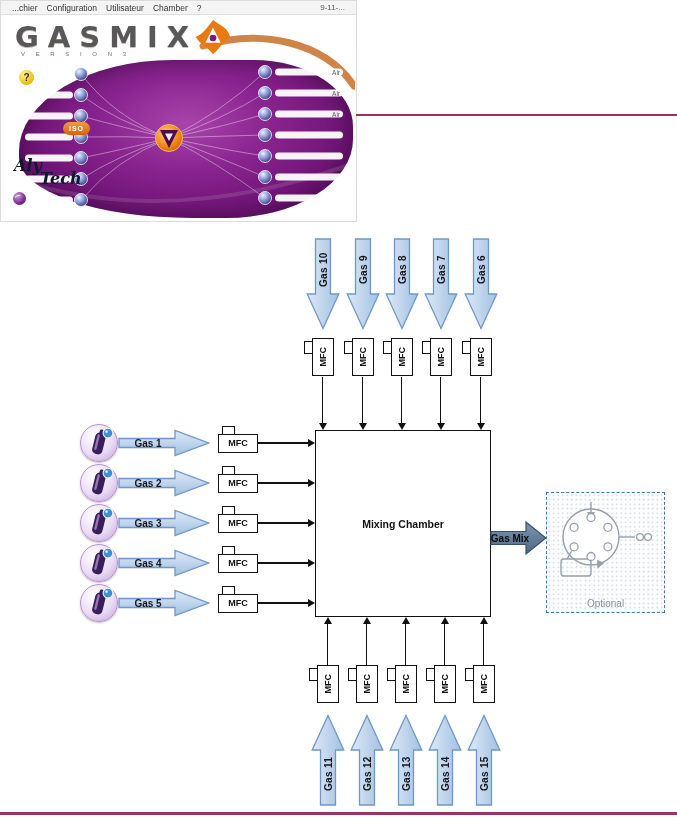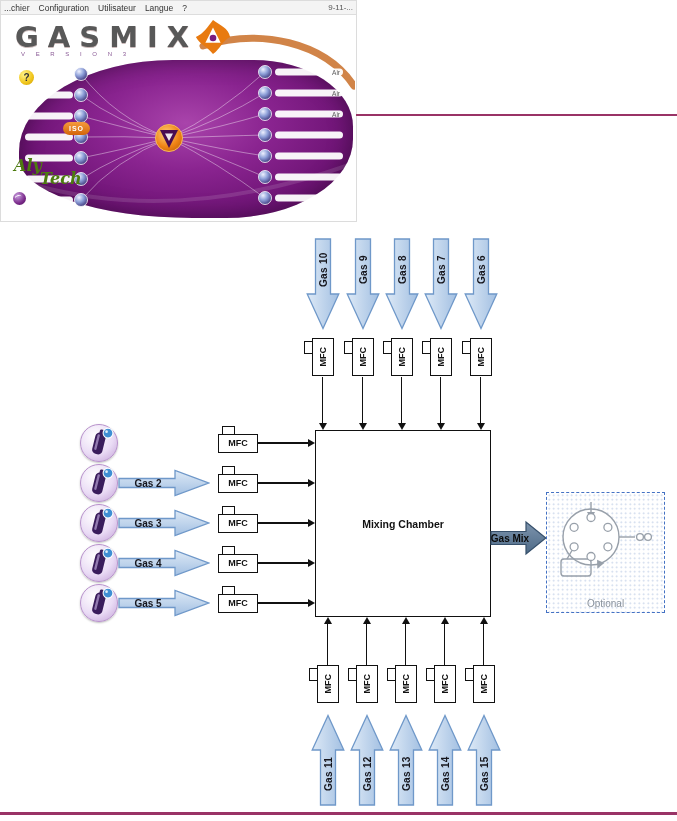--- a/index.html
+++ b/index.html
@@ -4,21 +4,21 @@
 <style>
   html,body{margin:0;padding:0;background:#fff;}
   .page{position:relative;width:677px;height:821px;background:#fff;overflow:hidden;
         font-family:"Liberation Sans",sans-serif;}
 
   
   .appwin{position:absolute;left:0;top:0;width:357px;height:222px;background:#fff;
           border:1px solid #dcdcdc;box-sizing:border-box;}
   .menubar{position:absolute;left:0;top:0;width:100%;height:14px;background:#f4f4f4;
            border-bottom:1px solid #ddd;display:flex;align-items:center;gap:9px;
-           padding:0 3px;font-size:8.5px;color:#333;box-sizing:border-box;}
+           padding:0 11px;font-size:8.5px;color:#333;box-sizing:border-box;}
   .menubar .sp{flex:1;}
   .menu-date{font-size:8px;color:#555;}
 
   .splash{position:absolute;left:4px;top:15px;width:350px;height:205px;background:#fff;}
   .swoosh{position:absolute;left:0;top:0;width:350px;height:205px;z-index:1;}
   .blob{position:absolute;left:14px;top:44px;width:334px;height:158px;z-index:2;
         background:radial-gradient(ellipse at 50% 40%, #a944ab 0%, #8a2490 35%, #6d1374 70%, #570b5e 100%);
         border-radius:46% 30% 38% 52% / 58% 42% 50% 38%;
         box-shadow:inset 0 0 22px rgba(0,0,0,.35);}
   .net{position:absolute;left:0;top:0;width:334px;height:158px;}
@@ -30,21 +30,21 @@
   .logo-icon{width:38px;height:38px;margin-left:-4px;}
   .version{position:absolute;left:16px;top:35px;z-index:3;font-size:6px;letter-spacing:4.5px;color:#8a5a96;}
 
   .help{position:absolute;left:14px;top:54px;z-index:4;width:15px;height:15px;border-radius:50%;
         background:radial-gradient(circle at 35% 30%,#fff48a,#f0c419 60%,#c79a0a);
         display:flex;align-items:center;justify-content:center;
         font-size:10px;font-weight:bold;color:#333;cursor:pointer;}
   .iso{position:absolute;left:58px;top:106px;z-index:4;width:27px;height:13px;border-radius:7px;
        background:linear-gradient(180deg,#f59b3c,#d2640a);color:#fff;font-size:7px;font-weight:bold;
        display:flex;align-items:center;justify-content:center;letter-spacing:1px;}
-  .alytech{position:absolute;left:9px;top:142px;z-index:4;color:#4d7c0f;
+  .alytech{position:absolute;left:9px;top:142px;z-index:4;color:#0f172a;
            font-family:"DejaVu Serif",serif;font-style:italic;line-height:1.0;}
   .aly{display:block;font-size:16px;font-weight:bold;}
   .tech{display:block;font-size:16px;font-weight:bold;margin-left:26px;margin-top:-3px;}
   .ball{position:absolute;left:8px;top:176px;z-index:4;width:13px;height:13px;border-radius:50%;
         background:radial-gradient(circle at 35% 30%,#c9a0e0,#7a2a8a 60%,#4a0d52);}
   .ball::after{content:"";position:absolute;left:2px;top:3px;width:7px;height:4px;
         border-top:1.6px solid #fff;border-radius:50%;transform:rotate(-18deg);}
 
   
   .hline-top{position:absolute;left:356px;top:114px;width:321px;height:2px;background:#993366;}
@@ -153,21 +153,21 @@
   </symbol>
 </svg>
 
 <div class="page">
 
   <div class="appwin">
     <div class="menubar">
       <span>...chier</span>
       <span>Configuration</span>
       <span>Utilisateur</span>
-      <span>Langue</span>
+      <span>Chamber</span>
       <span>?</span>
       <span class="sp"></span>
       <span class="menu-date">9-11-...</span>
     </div>
 
     <div class="splash">
       <svg class="swoosh" viewBox="0 0 350 205">
         <path d="M198,30 C255,12 320,26 349,70" stroke="#c96f28" stroke-width="7" fill="none" stroke-linecap="round" opacity="0.85"></path>
       </svg>
 
@@ -310,20 +310,26 @@
   <div class="cline v" style="left:440px;top:377px;height:46px"></div>
   <div class="ah down" style="left:436.5px;top:423px"></div>
   <div class="cline v" style="left:480px;top:377px;height:46px"></div>
   <div class="ah down" style="left:476.5px;top:423px"></div>
 
   <div class="cyl" style="left:80px;top:424px">
       <svg class="cylsvg" viewBox="0 0 38 38">
         <use href="#cylico"></use>
       </svg>
     </div>
+  <div class="h-arrow" style="left:118px;top:429px">
+    <svg class="afill" viewBox="0 0 92 28">
+        <use href="#arr-right"></use>
+      </svg>
+    <span class="hlbl">Gas 1</span>
+  </div>
   <div class="mfc mfc-h" style="left:218px;top:433.5px">
       <span class="mlbl">MFC</span>
     </div>
   <div class="cline h" style="left:258px;top:442.3px;width:51px"></div>
   <div class="ah right" style="left:308px;top:438.5px"></div>
 
   <div class="cyl" style="left:80px;top:464px">
       <svg class="cylsvg" viewBox="0 0 38 38">
         <use href="#cylico"></use>
       </svg>

